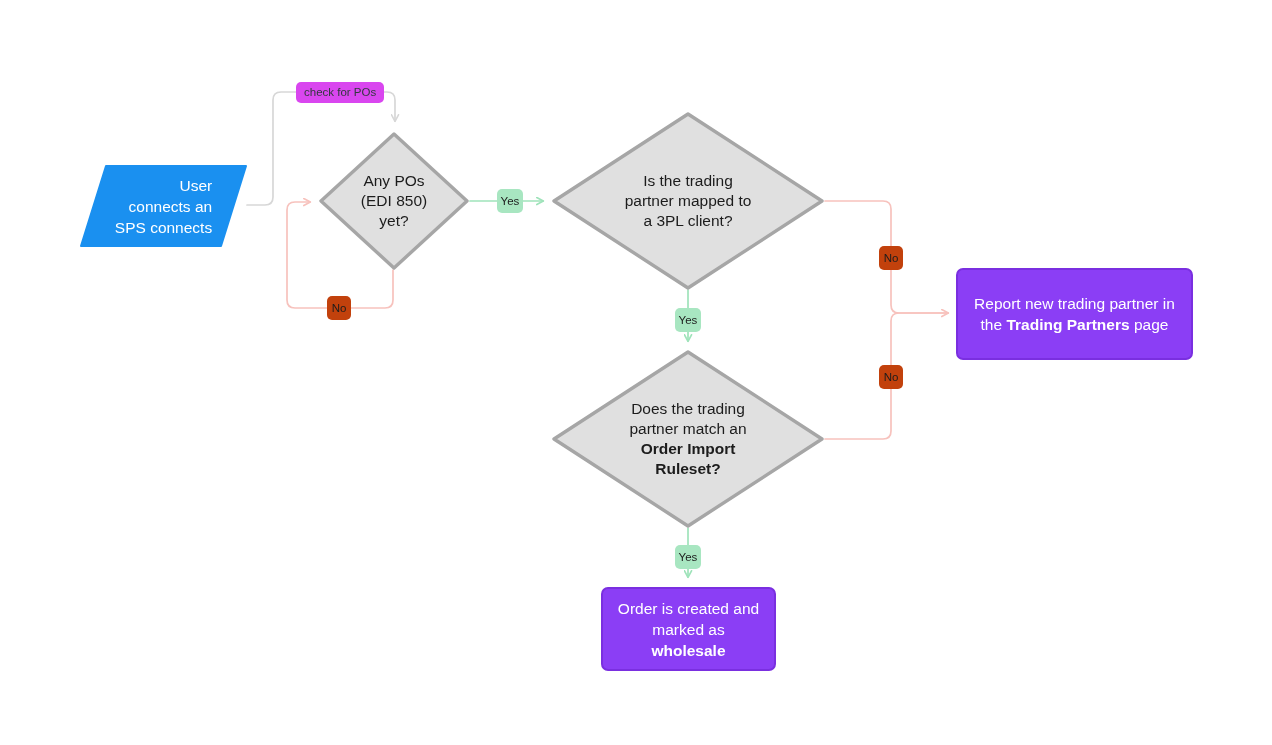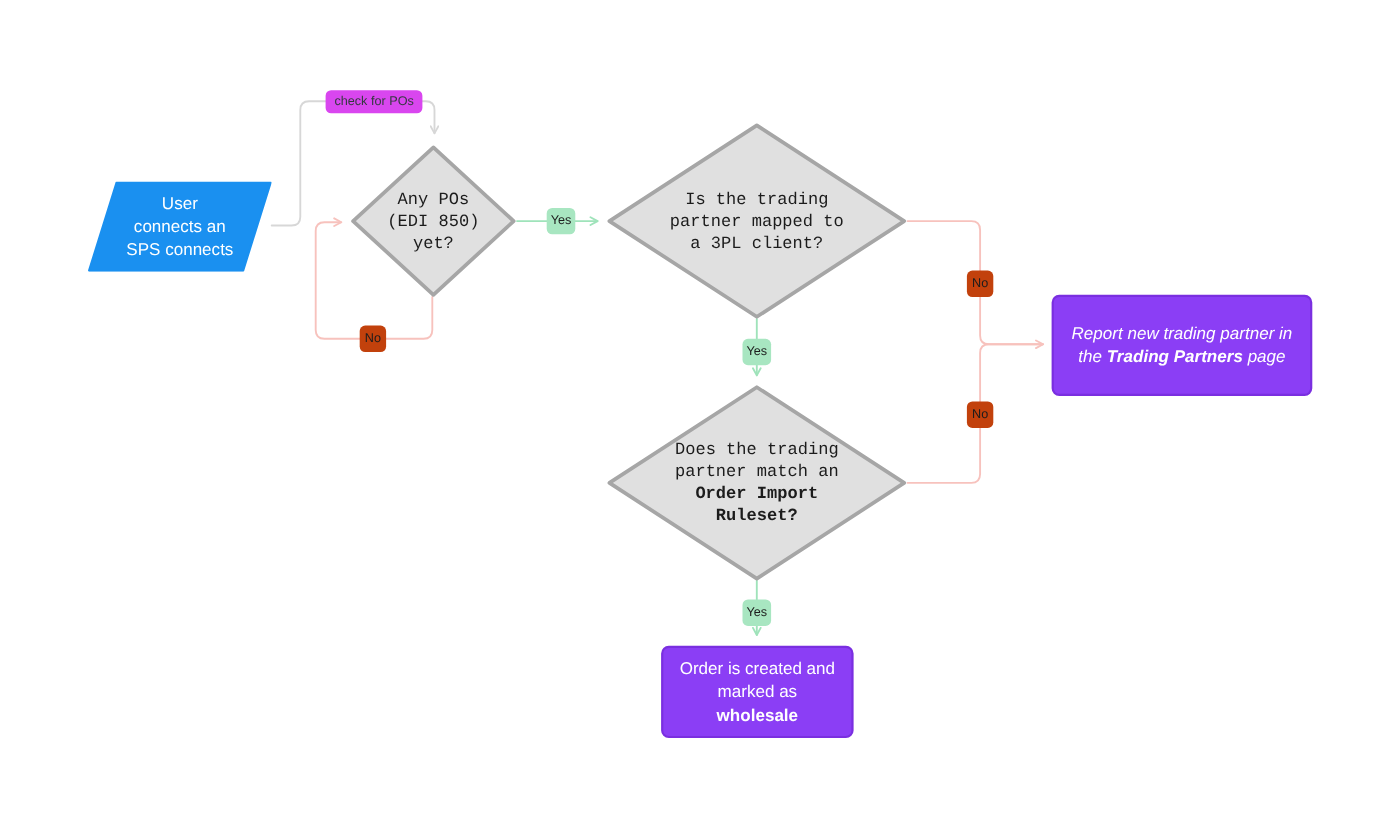--- a/index.html
+++ b/index.html
@@ -47,20 +47,21 @@
   }
   .parallelogram .pg-shape {
     position: absolute;
     left: 0; top: 0;
     width: 100%; height: 100%;
   }
   .parallelogram .pg-label {
     position: relative;
     z-index: 2;
     padding: 0 18px;
+    text-align: right;
   }
 
   
   .diamond {
     display: flex;
     align-items: center;
     justify-content: center;
   }
   .diamond .dm-shape {
     position: absolute;
@@ -68,21 +69,20 @@
     width: 100%; height: 100%;
   }
   .diamond .dm-label {
     position: relative;
     z-index: 2;
     text-align: center;
     color: #1c1c1c;
     font-size: 15.5px;
     line-height: 20px;
     max-width: 72%;
-    font-family: Liberation Mono, monospace;
   }
   .diamond .dm-label b { font-weight: bold; }
 
   
   .rect {
     display: flex;
     align-items: center;
     justify-content: center;
     text-align: center;
     border-radius: 7px;
@@ -195,21 +195,21 @@
     </svg>
     <div class="dm-label">
       <div>Does the trading</div>
       <div>partner match an</div>
       <div><b>Order Import</b></div>
       <div><b>Ruleset?</b></div>
     </div>
   </div>
 
   <div class="node rect" style="left:956px; top:268px; width:237px; height:92px;
-              background:#8b3ef5; border:2px solid #7a2fe0;font-style:italic;">
+              background:#8b3ef5; border:2px solid #7a2fe0;">
     <div>
       <div>Report new trading partner in</div>
       <div>
         <span>the </span><b>Trading Partners</b><span> page</span>
       </div>
     </div>
   </div>
 
   <div class="node rect" style="left:601px; top:587px; width:175px; height:84px;
               background:#8b3ef5; border:2px solid #7a2fe0;">

